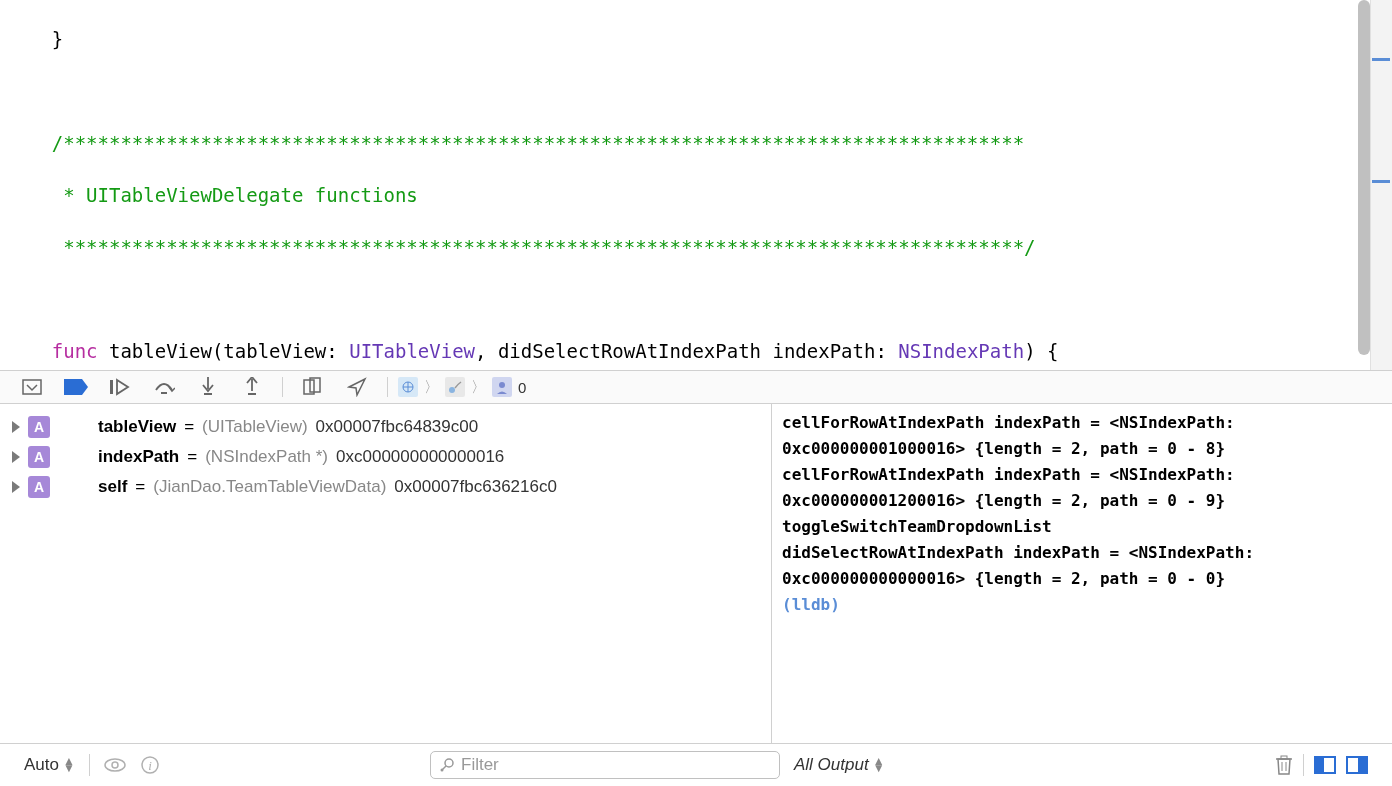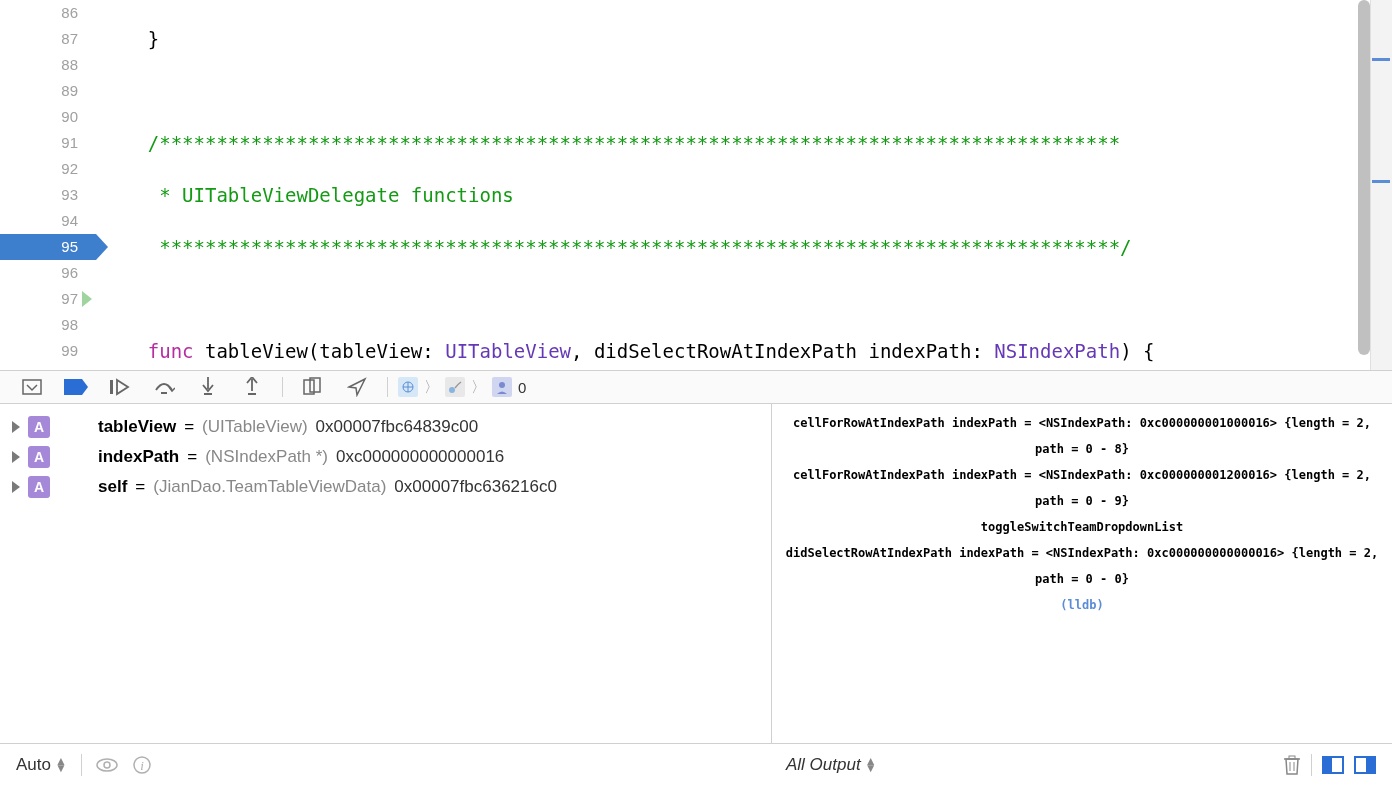--- a/index.html
+++ b/index.html
@@ -189,34 +189,33 @@
       font-weight: bold;
     }
     .var-name { font-weight: 600; color: #000; margin-left: 40px; }
     .var-type { color: #888; }
     .var-value { color: #333; }
     
     .console-panel {
       flex: 1;
       padding: 6px 10px;
       font-family: Menlo, monospace;
-      font-size: 12px;
+      font-size: 16px;
       font-weight: bold;
       line-height: 26px;
       overflow: auto;
       color: #000;
-      text-align: center;
     }
     .lldb { color: #5a8dd6; }
     
     .bottom-toolbar {
       height: 42px;
       display: flex;
       align-items: center;
-      padding: 0 16px;
+      padding: 0 24px;
       font-family: -apple-system, Helvetica, sans-serif;
       font-size: 17px;
       gap: 14px;
     }
     .left-controls {
       width: 756px;
       display: flex;
       align-items: center;
       gap: 14px;
     }
@@ -264,36 +263,20 @@
       background: #2a6dd4;
     }
     .vsep { width: 1px; height: 22px; background: #d0d0d0; }
     .icon-light { color: #b0b0b0; }
     svg { display: block; }
   </style>
 </head>
 <body>
 
 <div class="editor-area">
-  <div class="gutter">
-    <div class="gutter-line">86</div>
-    <div class="gutter-line">87</div>
-    <div class="gutter-line">88</div>
-    <div class="gutter-line">89</div>
-    <div class="gutter-line">90</div>
-    <div class="gutter-line">91</div>
-    <div class="gutter-line">92</div>
-    <div class="gutter-line">93</div>
-    <div class="gutter-line">94</div>
-    <div class="gutter-line breakpoint">95</div>
-    <div class="gutter-line">96</div>
-    <div class="gutter-line exec">97</div>
-    <div class="gutter-line">98</div>
-    <div class="gutter-line">99</div>
-  </div>
   <div class="code-area">
 <div class="code-line">    }</div>
 <div class="code-line"></div>
 <div class="code-line"><span class="cmt">    /************************************************************************************</span></div>
 <div class="code-line"><span class="cmt">     * UITableViewDelegate functions</span></div>
 <div class="code-line"><span class="cmt">     ************************************************************************************/</span></div>
 <div class="code-line"></div>
 <div class="code-line">    <span class="kw">func</span><span> tableView(tableView: </span><span class="type">UITableView</span><span>, didSelectRowAtIndexPath indexPath: </span><span class="type">NSIndexPath</span><span>) {</span></div>
 
 
@@ -439,20 +422,28 @@
           <ellipse cx="11" cy="8" rx="10" ry="6" fill="none" stroke="#b0b0b0" stroke-width="1.5"></ellipse>
           <circle cx="11" cy="8" r="3" fill="none" stroke="#b0b0b0" stroke-width="1.5"></circle>
         </svg>
     </span>
     <span class="icon-light">
       <svg width="20" height="20">
           <circle cx="10" cy="10" r="8" fill="none" stroke="#b0b0b0" stroke-width="1.5"></circle>
           <text x="10" y="15" text-anchor="middle" fill="#b0b0b0" font-family="serif" font-style="italic" font-size="13">i</text>
         </svg>
     </span>
+    <div class="filter-box">
+      <svg width="16" height="16">
+          <circle cx="10" cy="6" r="4" fill="none" stroke="#999" stroke-width="1.5"></circle>
+          <line x1="7" y1="9" x2="3" y2="13" stroke="#999" stroke-width="1.5"></line>
+          <circle cx="3" cy="13" r="1.5" fill="#999"></circle>
+        </svg>
+      <span>Filter</span>
+    </div>
   </div>
   <div class="right-controls">
     <div class="auto-btn">
       <span>All Output</span>
       <span class="updown">
           <span>▲</span>
           <span>▼</span>
         </span>
     </div>
     <div style="margin-left:auto; display:flex; gap:10px; align-items:center">

